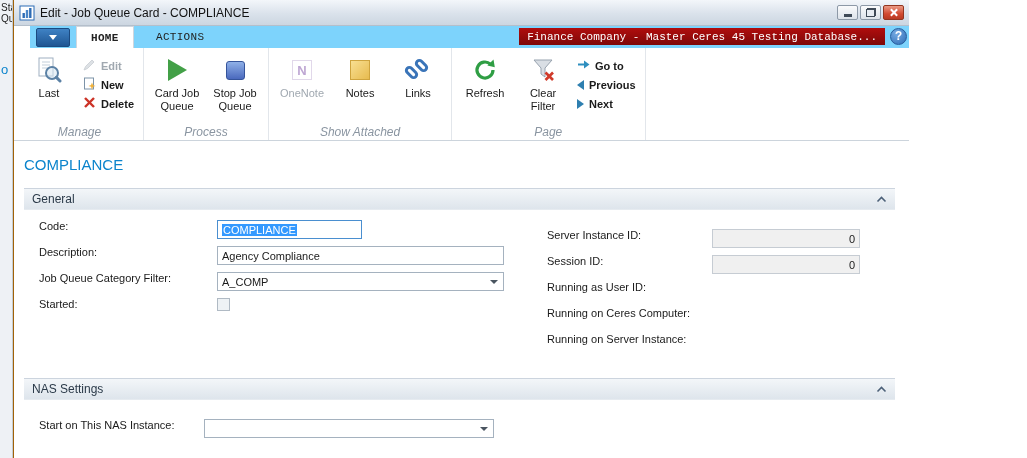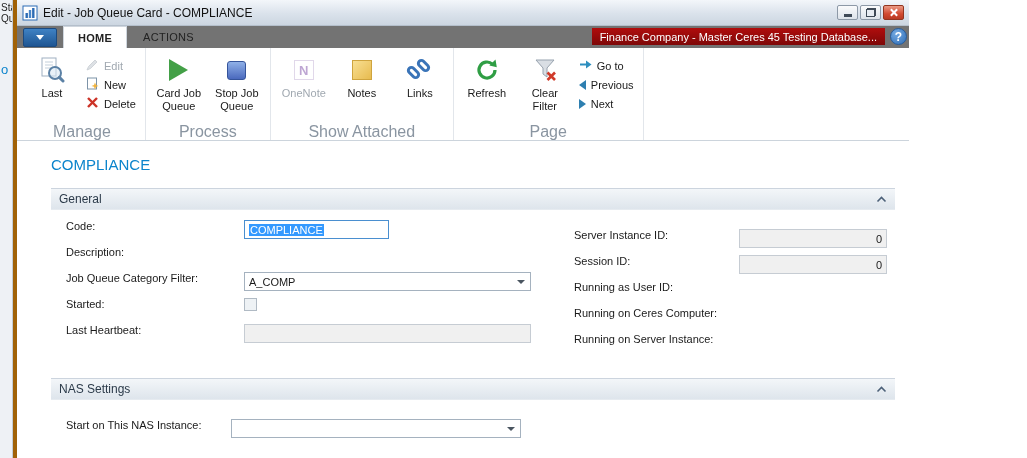--- a/index.html
+++ b/index.html
@@ -7,42 +7,42 @@
     font-family:"Liberation Sans","DejaVu Sans",sans-serif; font-size:11px; color:#1a1a1a; }
 
   
   .bg-strip { position:absolute; left:0; top:0; width:13px; height:458px;
     background:#eef1f5; border-right:1px solid #c3cbd4; overflow:hidden; }
   .frag { position:absolute; left:1px; font-size:10px; color:#222; white-space:nowrap; }
   .frag1 { top:2px; } .frag2 { top:13px; }
   .frag3 { top:62px; color:var(--title_blue,#0b84cc); font-size:13px; }
 
   .window { position:absolute; left:13px; top:0; width:896px; height:458px;
-    border-left:4px solid #a16207; background:#fff; }
+    border-left:1px solid #a16207; background:#fff; }
 
   
   .titlebar { position:absolute; top:0; left:0; right:0; height:26px;
     background:linear-gradient(#f3f6fa,#dae2eb 55%,#ccd6e1);
     border-bottom:1px solid #b4bfcb; display:flex; align-items:center; padding:0 5px; }
   .win-icon { width:16px; height:16px; margin-right:5px; flex:0 0 auto; }
   .title-text { font-size:12px; color:#111; }
   .win-buttons { margin-left:auto; display:flex; gap:2px; }
   .winbtn { width:21px; height:15px; border:1px solid #8d99a7; border-radius:2px;
     background:linear-gradient(#fafbfc,#dde3ea); display:flex; align-items:center; justify-content:center; cursor:default; }
   .winbtn.close { background:linear-gradient(#ea9a85,#d24a30 60%,#b93a22); border-color:#93351f; }
   .glyph-min { width:8px; height:3px; background:#3f4a57; margin-top:6px; }
   .glyph-restore { position:relative; width:10px; height:9px; }
   .glyph-restore::before { content:""; position:absolute; right:0; top:0; width:7px; height:6px; border:1px solid #3f4a57; }
   .glyph-restore::after { content:""; position:absolute; left:0; bottom:0; width:7px; height:6px; border:1px solid #3f4a57; background:#e7ecf2; }
   .glyph-close { position:relative; width:9px; height:9px; }
   .glyph-close::before,.glyph-close::after { content:""; position:absolute; left:4px; top:0; width:2px; height:9px; background:#fff; }
   .glyph-close::before { transform:rotate(45deg); } .glyph-close::after { transform:rotate(-45deg); }
 
   
-  .tabrow { position:absolute; top:26px; left:0; right:0; height:22px; background:#737373; }
+  .tabrow { position:absolute; top:26px; left:16px; right:0; height:22px; background:#7dd3fc;font-family:Liberation Mono, monospace; }
   .appmenu { position:absolute; left:6px; top:2px; width:34px; height:19px;
     background:linear-gradient(#3f82c4,#1f5693); border:1px solid #1b4a80; border-radius:2px;
     display:flex; align-items:center; justify-content:center; }
   .tri-down { width:0; height:0; border-left:4px solid transparent; border-right:4px solid transparent; border-top:5px solid #fff; }
   .tab { position:absolute; top:0; height:22px; padding:0 14px; display:flex; align-items:center;
     background:transparent; border:none; font:inherit; letter-spacing:.3px; color:#222; }
   .tab.active { left:46px; font-weight:bold; background:#fff; border:1px solid #cfd6de; border-bottom:none; }
   .tab.inactive { left:112px; }
   .company-badge { position:absolute; top:2px; right:24px; height:17px;
     background:linear-gradient(var(--badge_bg,#b00d0d),#7e0808); color:#fff;
@@ -50,27 +50,27 @@
   .help-icon { position:absolute; top:2px; right:2px; width:17px; height:17px; border-radius:50%;
     background:radial-gradient(circle at 35% 30%, #76abe3, var(--help_blue,#2d6cb5));
     border:1px solid #275c9b; color:#fff; font-weight:bold; font-size:12px;
     display:flex; align-items:center; justify-content:center; }
 
   
   .ribbon { position:absolute; top:48px; left:0; right:0; height:93px; background:#fff;
     border-bottom:1px solid #ccd4dc; display:flex; padding-left:2px; }
   .rgroup { display:flex; flex-direction:column; border-right:1px solid #e2e6eb; padding:2px 5px 0; }
   .ritems { flex:1; display:flex; align-items:stretch; gap:2px; }
-  .rlabel { height:16px; display:flex; align-items:center; justify-content:center; color:#8a95a1; font-size:16px; }
+  .rlabel { height:16px; display:flex; align-items:center; justify-content:center; color:#8a95a1; font-size:12px;font-style:italic; }
   .bigbtn { width:56px; display:flex; flex-direction:column; align-items:center; padding-top:3px;
     background:none; border:none; font:inherit; color:#1a1a1a; }
   .bicon { height:34px; display:flex; align-items:center; justify-content:center; }
   .blabel { line-height:1.2; text-align:center; }
   .blabel span { display:block; }
-  .smallstack { display:flex; flex-direction:column; gap:2px; padding-top:7px; }
+  .smallstack { display:flex; flex-direction:column; gap:2px; padding-top:7px;font-weight:bold; }
   .smallbtn { display:flex; align-items:center; gap:5px; background:none; border:none; font:inherit;
     color:#1a1a1a; height:17px; padding:0 4px; }
   .dim { color:#a0a8b0; }
   .faded { opacity:.55; }
 
   
   .start-tri { width:0; height:0; border-left:19px solid var(--start_green,#43a047);
     border-top:11px solid transparent; border-bottom:11px solid transparent; }
   .stop-sq { width:19px; height:19px; border-radius:3px; border:1px solid #35549b;
     background:linear-gradient(#8fb0e8,var(--stop_blue,#4a69bd)); }
@@ -80,21 +80,21 @@
     background:linear-gradient(135deg,#f8df92,#e7bb4f); }
   .links-wrap { position:relative; width:24px; height:24px; }
   .links-wrap i { position:absolute; width:9px; height:15px; border:3px solid var(--link_blue,#3a74b8);
     border-radius:5px; }
   .links-wrap .l1 { left:1px; top:7px; transform:rotate(-45deg); }
   .links-wrap .l2 { left:11px; top:0px; transform:rotate(-45deg); }
   .tri-left-sm { width:0; height:0; border-right:7px solid #2e7fb0; border-top:5px solid transparent; border-bottom:5px solid transparent; }
   .tri-right-sm { width:0; height:0; border-left:7px solid #2e7fb0; border-top:5px solid transparent; border-bottom:5px solid transparent; }
 
   
-  .content { position:absolute; top:142px; left:0; right:0; bottom:0; background:#fff; padding:14px 14px 0 34px; }
+  .content { position:absolute; top:142px; left:0; right:0; bottom:0; background:#fff; padding:14px 14px 0 10px; }
   .page-title { font-size:15px; color:var(--title_blue,#0b84cc); margin-bottom:15px; }
   .section { margin-bottom:7px; }
   .sec-header { height:22px; background:linear-gradient(#f3f6f9,#dee5ec); border-top:1px solid #ccd4de;
     border-bottom:1px solid #e6ebf0; display:flex; align-items:center; padding:0 8px;
     font-size:12px; color:#2b3a49; }
   .chev { margin-left:auto; display:flex; align-items:center; }
   .sec-body { display:flex; padding:10px 0 12px 15px; }
   .col-left { width:508px; flex:0 0 508px; }
   .col-right { flex:1;margin-top:9px; }
   .frow { display:flex; align-items:flex-start; height:26px; }
@@ -318,37 +318,34 @@
       <div class="sec-body">
         <div class="col-left">
           <div class="frow">
             <label>Code:</label>
             <div class="textbox tb-code">
               <span class="sel">COMPLIANCE</span>
             </div>
           </div>
           <div class="frow">
             <label>Description:</label>
+            <div class="textbox tb-wide" style="width:287px">
+              <span>Agency Compliance</span>
+            </div>
           </div>
           <div class="frow">
             <label>Job Queue Category Filter:</label>
             <div class="combo">
               <span class="cval">A_COMP</span>
               <span class="tri-down-sm"></span>
             </div>
           </div>
           <div class="frow">
             <label>Started:</label>
             <span class="checkbox dis"></span>
-          </div>
-          <div class="frow">
-            <label>Last Heartbeat:</label>
-            <div class="textbox tb-disabled">
-              <span></span>
-            </div>
           </div>
         </div>
         <div class="col-right">
           <div class="frow">
             <label>Server Instance ID:</label>
             <div class="textbox tb-num">
               <span>0</span>
             </div>
           </div>
           <div class="frow">

